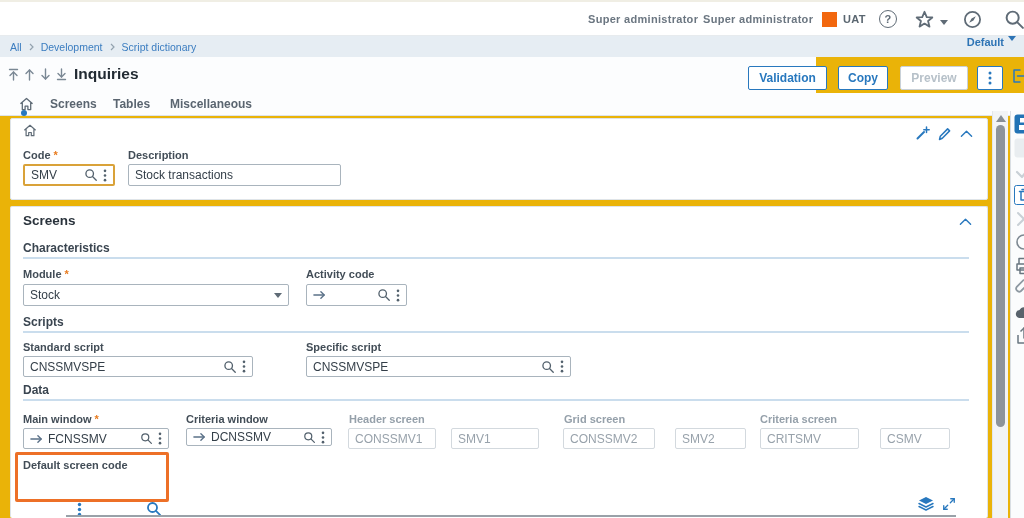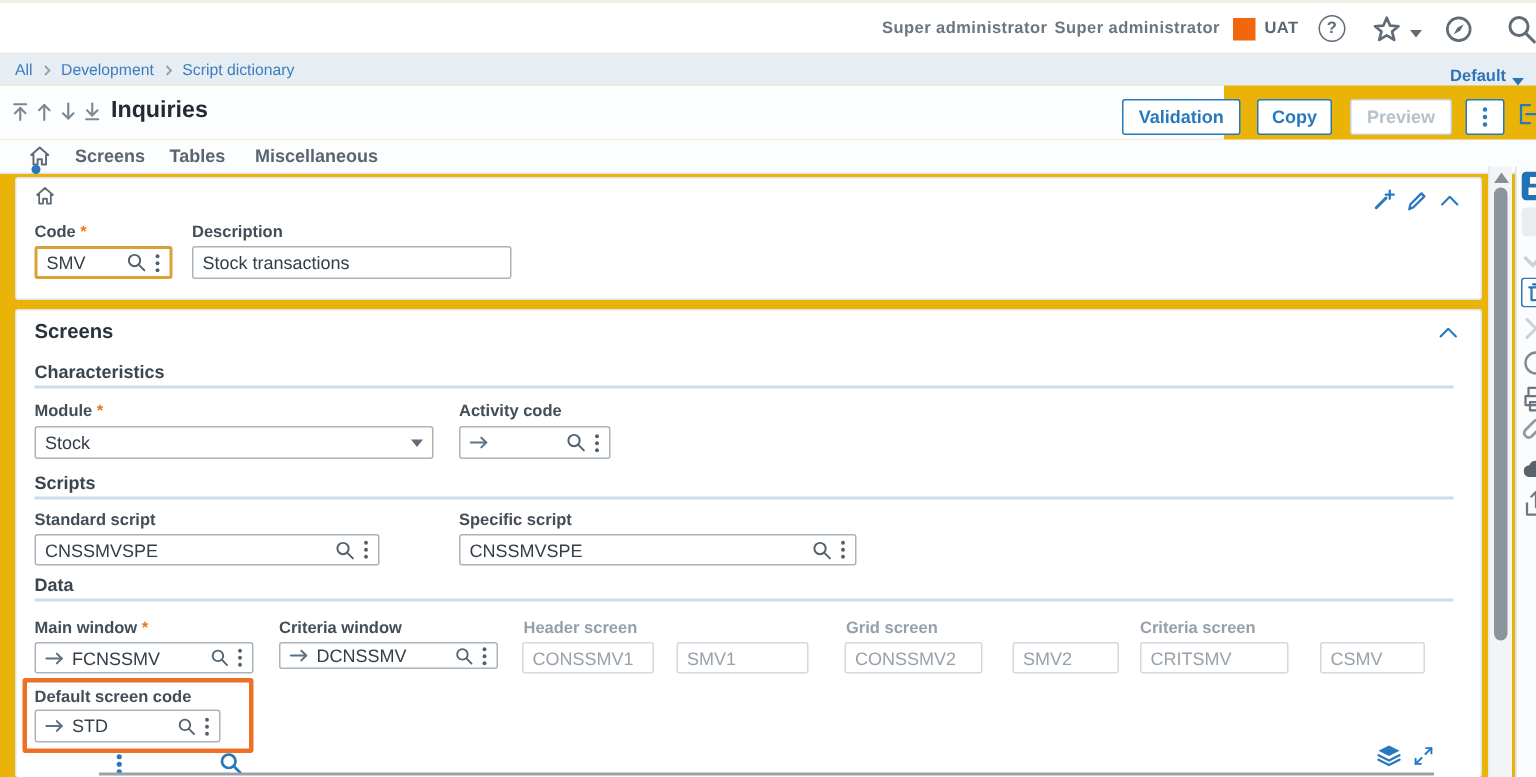--- a/index.html
+++ b/index.html
@@ -14,21 +14,21 @@
     font-size:11px;font-weight:bold;color:#6b7681;letter-spacing:.3px;white-space:nowrap}
   .env-square{position:absolute;left:822px;top:10px;width:15px;height:15px;background:#f2670e}
   .circle-ic{display:flex;align-items:center;justify-content:center;border:1.5px solid #5f6b76;
     border-radius:50%;width:18px;height:18px;font-size:11px;font-weight:bold;color:#5f6b76}
 
   
   .crumbbar{position:absolute;left:0;top:36px;width:1024px;height:21px;background:#e6edf3;
     display:flex;align-items:center;padding:0 10px;font-size:10.5px}
   .crumb{color:#3b7dc0;margin-right:7px;white-space:nowrap}
   .crumb-sep{margin-right:7px;display:flex;align-items:center}
-  .default-wrap{position:absolute;right:8px;top:0;height:21px;display:flex;align-items:flex-end;gap:4px}
+  .default-wrap{position:absolute;right:8px;top:0;height:21px;display:flex;align-items:flex-start;gap:4px}
   .default-lbl{color:#2e74b5;font-size:11px;font-weight:bold}
   .tri-down{width:0;height:0;border-left:4px solid transparent;border-right:4px solid transparent;border-top:5px solid #2e74b5}
 
   
   .titlerow{position:absolute;left:0;top:57px;width:816px;height:36px;background:#fcfdfe}
   .nav-ic{position:absolute;top:11px}
   .page-title{position:absolute;left:58px;top:8px;font-size:15.5px;font-weight:bold;color:#222b33}
   .btn{position:absolute;top:9px;height:24px;display:flex;align-items:center;justify-content:center;
     background:#fff;border:1px solid #2878be;border-radius:2px;color:#2878be;
     font-size:12px;font-weight:bold;cursor:pointer}
@@ -359,36 +359,20 @@
       <span class="val">SMV2</span>
     </div>
     <div class="inp dis" style="left:749px;top:221px;width:99px;height:21px">
       <span class="val">CRITSMV</span>
     </div>
     <div class="inp dis" style="left:869px;top:221px;width:70px;height:21px">
       <span class="val">CSMV</span>
     </div>
 
     <div class="lbl" style="left:12px;top:252px">Default screen code</div>
-    <div class="inp" style="left:12px;top:266px;width:124px">
-      <svg width="13" height="10" viewBox="0 0 14 10">
-        <line class="s-arw" x1="1" y1="5" x2="12" y2="5"></line>
-          <polyline class="s-arw" points="8.5,1.5 12,5 8.5,8.5"></polyline>
-      </svg>
-      <span class="val">STD</span>
-      <svg width="13" height="13" viewBox="0 0 16 16">
-        <circle class="s-mg" cx="6.5" cy="6.5" r="4.3"></circle>
-          <line class="s-mg" x1="10" y1="10" x2="14" y2="14"></line>
-      </svg>
-      <svg width="4" height="13" viewBox="0 0 4 14" class="s-kb">
-        <circle cx="2" cy="2" r="1.4"></circle>
-          <circle cx="2" cy="7" r="1.4"></circle>
-          <circle cx="2" cy="12" r="1.4"></circle>
-      </svg>
-    </div>
     <div class="annot"></div>
 
     <svg style="position:absolute;left:66px;top:295px" width="5" height="15" viewBox="0 0 5 15" class="s-kb-blue">
       <circle cx="2.5" cy="2.5" r="1.7"></circle>
         <circle cx="2.5" cy="7.5" r="1.7"></circle>
         <circle cx="2.5" cy="12.5" r="1.7"></circle>
     </svg>
     <svg style="position:absolute;left:135px;top:294px" width="16" height="16" viewBox="0 0 16 16">
       <circle class="s-mg-blue" cx="6.5" cy="6.5" r="4.5"></circle>
         <line class="s-mg-blue" x1="10.2" y1="10.2" x2="14.2" y2="14.2"></line>

